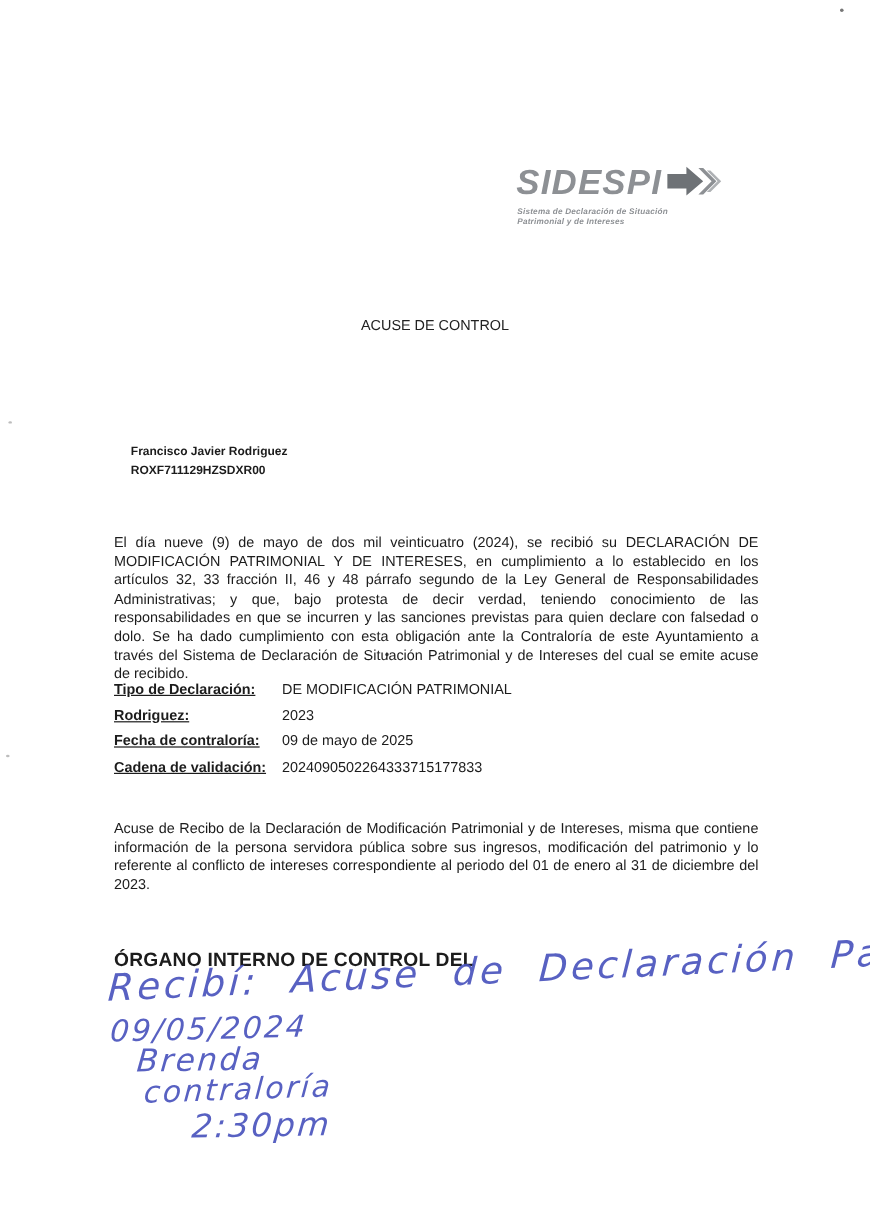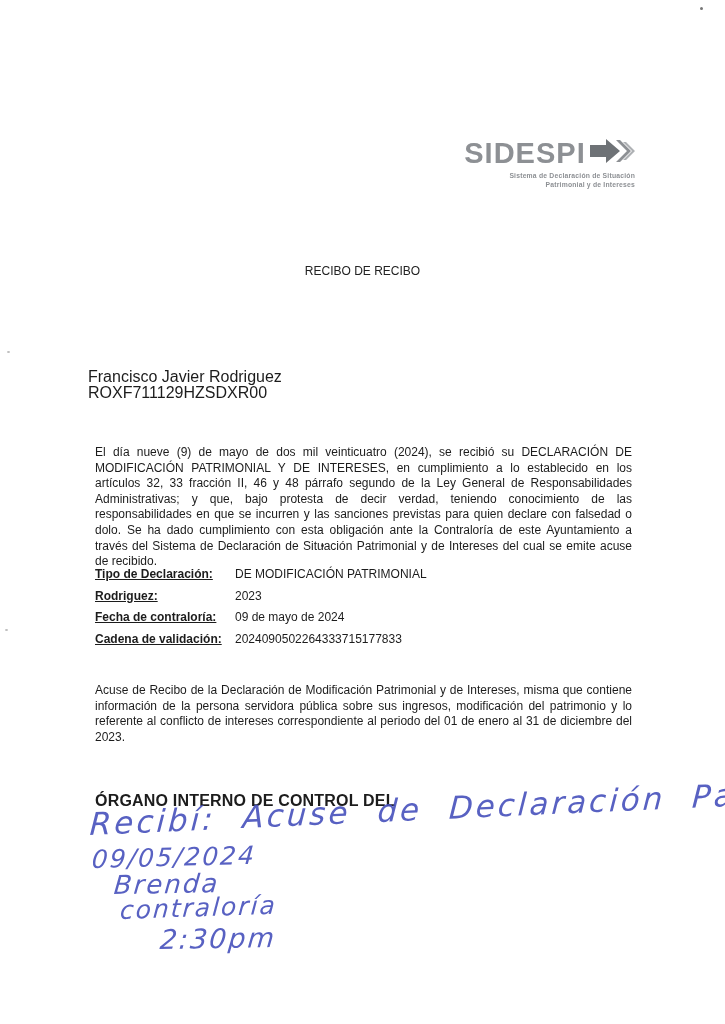--- a/index.html
+++ b/index.html
@@ -15,23 +15,24 @@
     background: #ffffff;
     overflow: hidden;
     font-family: "Liberation Sans", sans-serif;
     color: #1c1c1c;
   }
 
   
   .logo-block {
     position: absolute;
     top: 136px;
-    left: 465px;
+    left: 431px;
     width: 170px;
-    text-align: right;
+    text-align: left;
+    font-style: italic;
   }
   .logo-row {
     display: flex;
     align-items: center;
     justify-content: center;
     gap: 2px;
   }
   .logo-word {
     font-size: 29px;
     font-weight: bold;
@@ -57,24 +58,24 @@
     text-align: center;
     font-size: 12px;
     line-height: 16px;
     color: #222;
   }
 
   
   .recipient {
     position: absolute;
     top: 369px;
-    left: 88px;
-    font-size: 16px;
+    left: 109px;
+    font-size: 10px;
     line-height: 16px;
-    font-weight: normal;
+    font-weight: bold;
   }
 
   
   .body-par {
     position: absolute;
     left: 95px;
     width: 537px;
     font-size: 12px;
     line-height: 15.6px;
     text-align: justify;
@@ -189,42 +190,42 @@
         </svg>
       </span>
     </div>
     <div class="logo-subtitle">
       <div>Sistema de Declaración de Situación</div>
       <div>Patrimonial y de Intereses</div>
     </div>
   </div>
 
   <div class="doc-title">
-    <div>RECIBO DE RECIBO</div>
+    <div>ACUSE DE CONTROL</div>
   </div>
 
   <div class="recipient">
     <div>Francisco Javier Rodriguez</div>
     <div>ROXF711129HZSDXR00</div>
   </div>
 
   <p class="body-par par-1">El día nueve (9) de mayo de dos mil veinticuatro (2024), se recibió su DECLARACIÓN DE MODIFICACIÓN PATRIMONIAL Y DE INTERESES, en cumplimiento a lo establecido en los artículos 32, 33 fracción II, 46 y 48 párrafo segundo de la Ley General de Responsabilidades Administrativas; y que, bajo protesta de decir verdad, teniendo conocimiento de las responsabilidades en que se incurren y las sanciones previstas para quien declare con falsedad o dolo. Se ha dado cumplimiento con esta obligación ante la Contraloría de este Ayuntamiento a través del Sistema de Declaración de Situación Patrimonial y de Intereses del cual se emite acuse de recibido.</p>
 
   <div class="fields">
     <div class="field-row">
       <span class="field-label">Tipo de Declaración:</span>
       <span class="field-value">DE MODIFICACIÓN PATRIMONIAL</span>
     </div>
     <div class="field-row">
       <span class="field-label">Rodriguez:</span>
       <span class="field-value">2023</span>
     </div>
     <div class="field-row">
       <span class="field-label">Fecha de contraloría:</span>
-      <span class="field-value">09 de mayo de 2024</span>
+      <span class="field-value">09 de mayo de 2025</span>
     </div>
     <div class="field-row">
       <span class="field-label">Cadena de validación:</span>
       <span class="field-value">2024090502264333715177833</span>
     </div>
   </div>
 
   <p class="body-par par-2">Acuse de Recibo de la Declaración de Modificación Patrimonial y de Intereses, misma que contiene información de la persona servidora pública sobre sus ingresos, modificación del patrimonio y lo referente al conflicto de intereses correspondiente al periodo del 01 de enero al 31 de diciembre del 2023.</p>
 
   <div class="footer-heading">ÓRGANO INTERNO DE CONTROL DEL</div>

